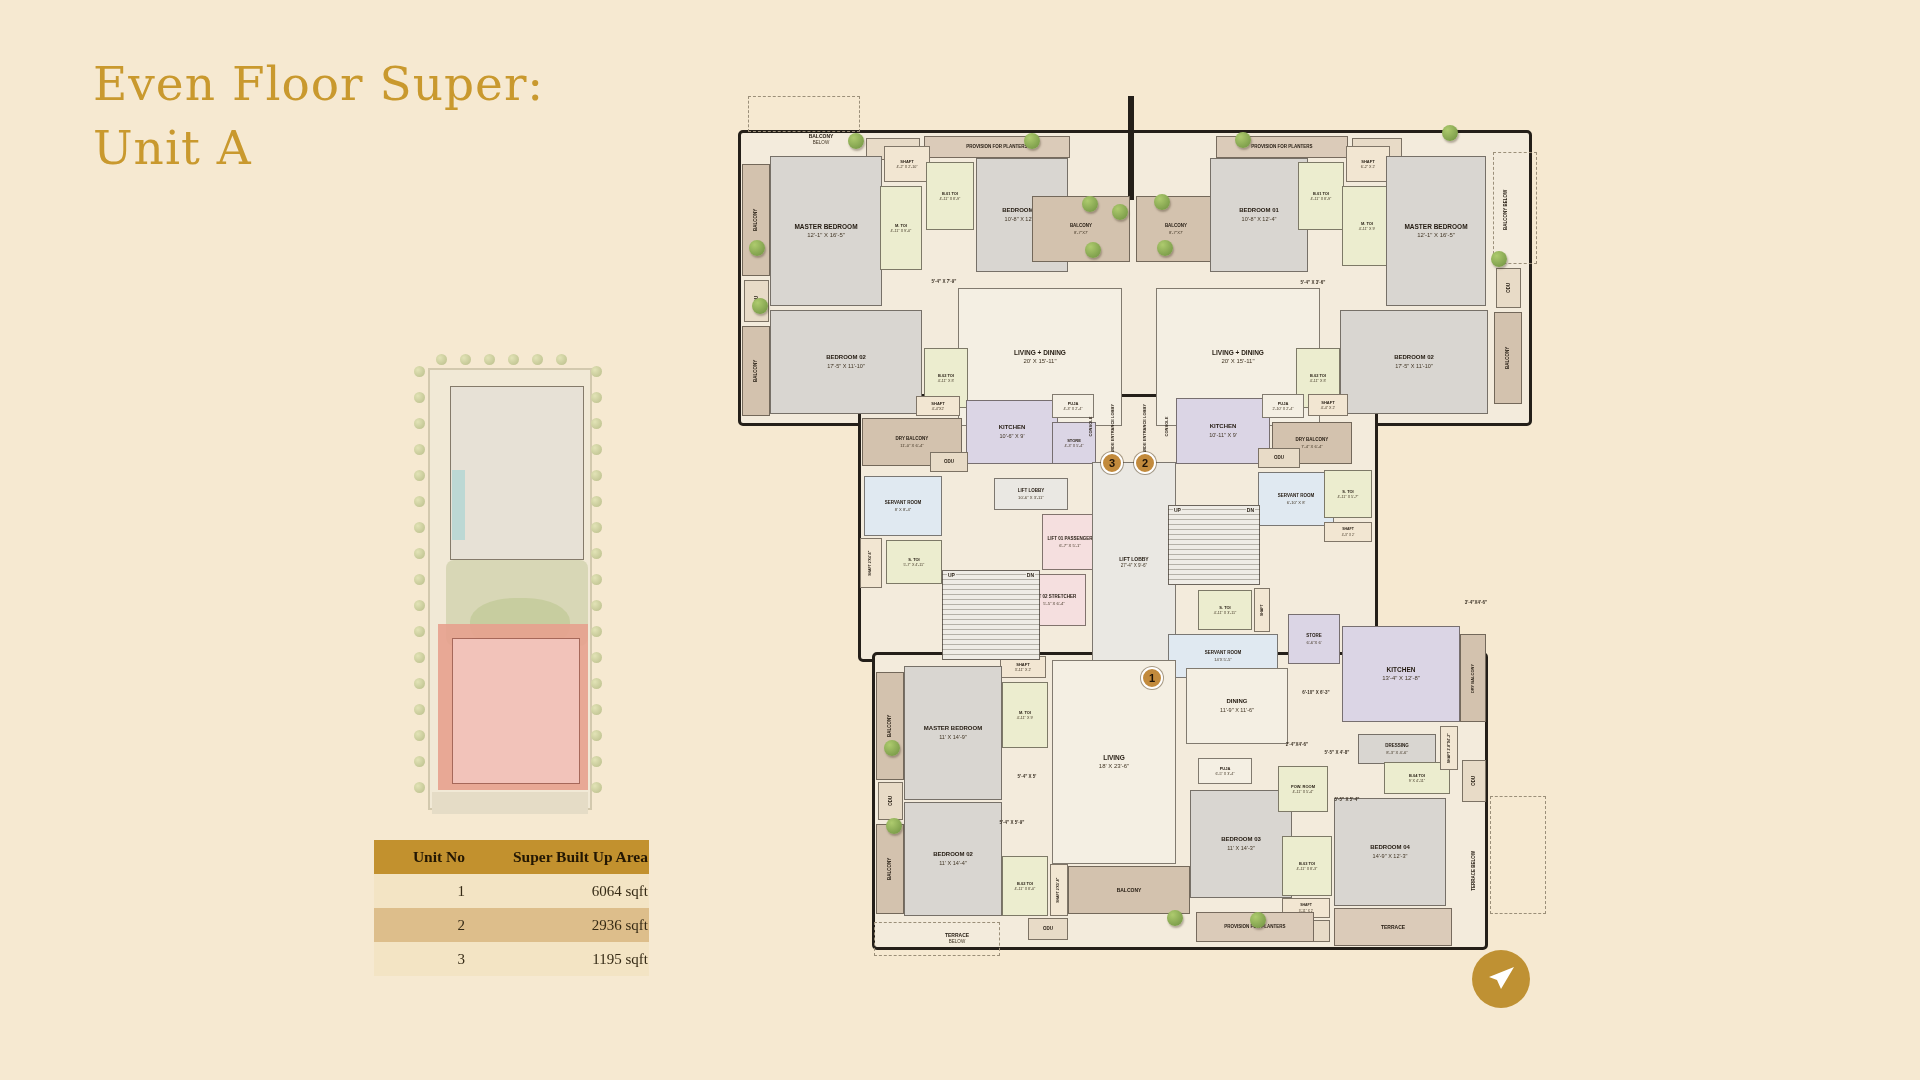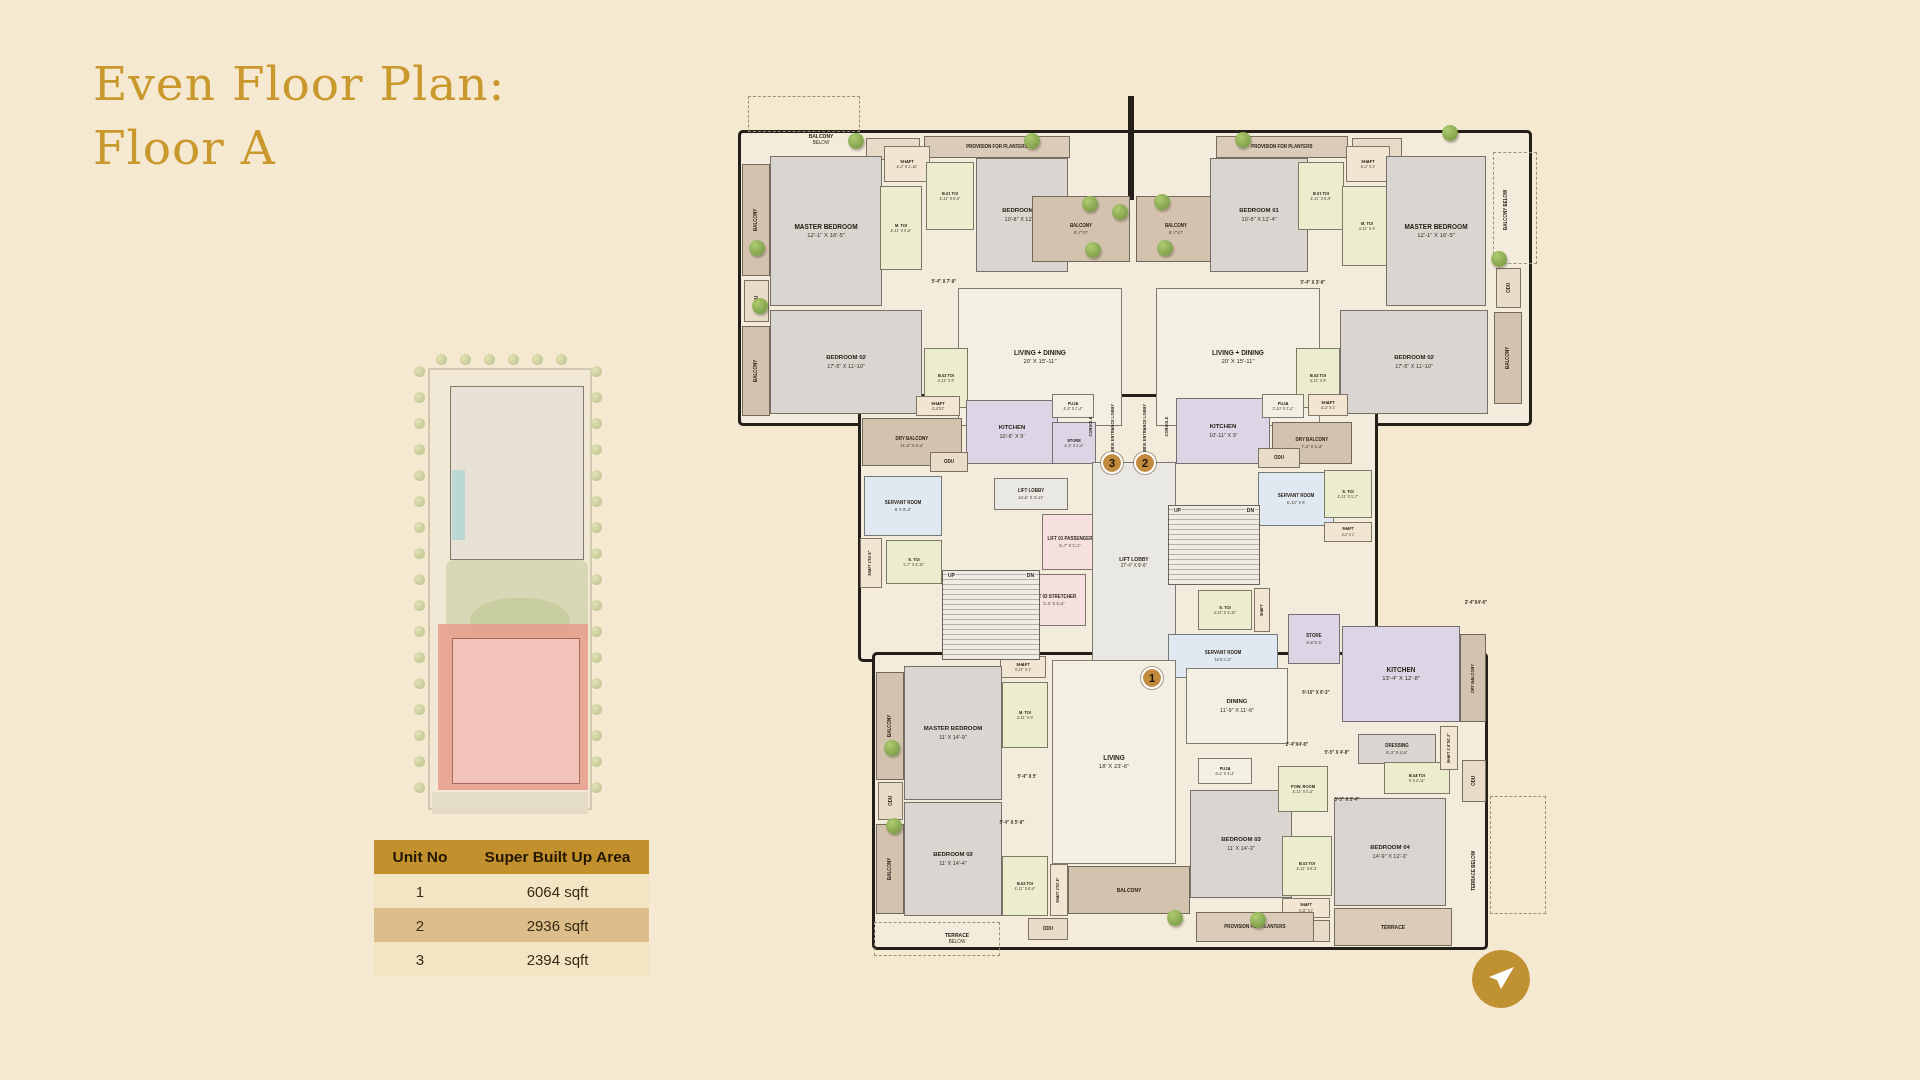--- a/index.html
+++ b/index.html
@@ -26,21 +26,21 @@
   .kp-lawn{position:absolute;left:34px;top:208px;width:142px;height:86px;background:#d8d7b6;border-radius:8px;}
   .kp-lawn2{position:absolute;left:58px;top:246px;width:100px;height:52px;background:#c7cd9f;border-radius:45%;}
   .kp-highlight{position:absolute;left:26px;top:272px;width:150px;height:166px;background:#e7a18e;opacity:.9;}
   .kp-building-bottom{position:absolute;left:40px;top:286px;width:126px;height:144px;
     background:#f2c3ba;border:1px solid #a6685a;}
   .kp-road{position:absolute;left:20px;top:440px;width:156px;height:22px;background:#e5dcc6;}
   .kp-tree{position:absolute;width:11px;height:11px;border-radius:50%;
     background:radial-gradient(circle at 35% 35%, #e2e3b6, #b9bd8a);}
   
   .area-table{position:absolute;left:374px;top:840px;width:275px;border-collapse:collapse;
-    font-size:15px;color:#352a15;text-align:center;}
+    font-size:15px;color:#352a15;text-align:right;font-family:Liberation Serif, serif;}
   .area-table th{background:#c2912e;color:#231703;font-weight:bold;height:32px;font-size:15.5px;}
   .area-table td{height:32px;}
   .area-table tr.alt-a td{background:#f3e4c4;}
   .area-table tr.alt-b td{background:#ddbe8b;}
   .area-table th:first-child, .area-table td:first-child{width:90px;}
   
   #fp{position:absolute;left:0;top:0;width:1920px;height:1080px;}
   .wing{position:absolute;border:3px solid #241f19;border-radius:5px;box-sizing:border-box;}
   .dashed-zone{position:absolute;border:1px dashed #9b8f79;box-sizing:border-box;}
   .spine{position:absolute;left:1128px;top:96px;width:6px;height:104px;background:#241f19;}
@@ -607,22 +607,22 @@
     <div class="tree" style="left: 892px; top: 748px;"></div>
     <div class="tree" style="left: 894px; top: 826px;"></div>
     <div class="tree" style="left: 1175px; top: 918px;"></div>
     <div class="tree" style="left: 1258px; top: 920px;"></div>
     <div class="tree" style="left: 1450px; top: 133px;"></div>
     <div class="tree" style="left: 856px; top: 141px;"></div>
     <div class="tree" style="left: 1499px; top: 259px;"></div>
   </div>
 
 <div class="title" style="color: rgb(201, 153, 46);">
-  <div>Even Floor Plan:</div>
-  <div>Floor A</div>
+  <div>Even Floor Super:</div>
+  <div>Unit A</div>
 </div>
 
 <div class="keyplan">
   <div class="kp-site"></div>
   <div class="kp-building-top kp-grid"></div>
   <div class="kp-pool"></div>
   <div class="kp-lawn"></div>
   <div class="kp-lawn2"></div>
   <div class="kp-highlight"></div>
   <div class="kp-building-bottom kp-grid"></div>
@@ -680,21 +680,21 @@
     <tr class="alt-a">
       <td>1</td>
       <td>6064 sqft</td>
     </tr>
     <tr class="alt-b">
       <td>2</td>
       <td>2936 sqft</td>
     </tr>
     <tr class="alt-a">
       <td>3</td>
-      <td>2394 sqft</td>
+      <td>1195 sqft</td>
     </tr>
   </tbody>
 </table>
 
 <div class="send-btn" style="background: rgb(191, 145, 51);">
   <svg width="28" height="26" viewBox="0 0 28 26">
     <polygon points="2,11 27,1 14,23 10,14" fill="#ffffff"></polygon>
   </svg>
 </div>
 

